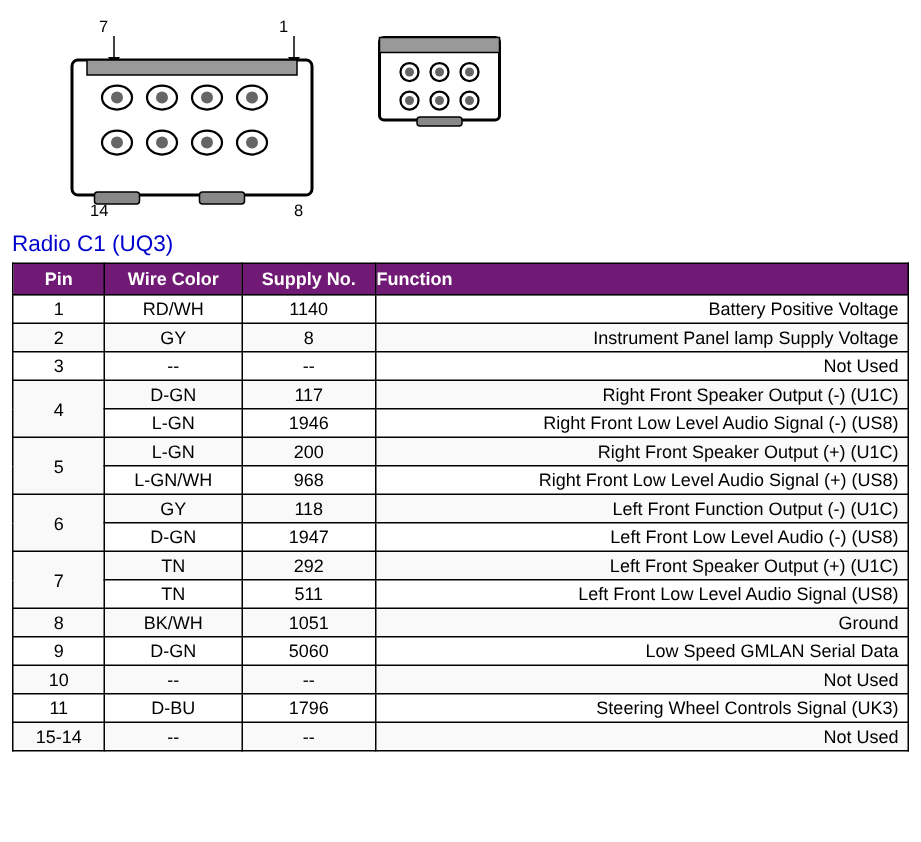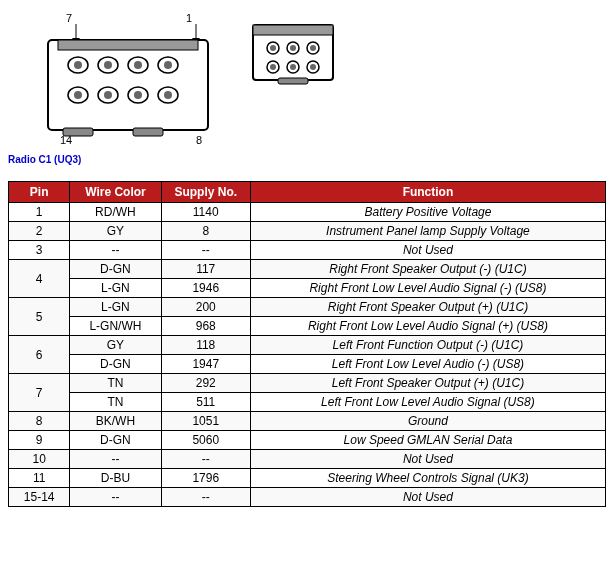--- a/index.html
+++ b/index.html
@@ -26,55 +26,54 @@
       height: 140px;
     }
 
     .label-num {
       position: absolute;
       font-size: 11px;
       font-weight: normal;
     }
 
     .section-title {
-      font-size: 10px;
-      font-weight: bold;
+      font-size: 15px;
+      font-weight: normal;
       color: #0000cc;
-      margin-bottom: 16px;
+      margin-bottom: 4px;
     }
 
     table {
       width: 100%;
       border-collapse: collapse;
       font-size: 12px;
     }
 
     th {
-      background: #b91c1c;
+      background: #701a75;
       color: #ffffff;
       border: 1px solid #000000;
       padding: 3px 0;
       text-align: center;
       font-weight: bold;
     }
 
     th.function-col {
-      text-align: center;
+      text-align: left;
     }
 
     td {
       border: 1px solid #000000;
       padding: 2px 6px;
       text-align: center;
       vertical-align: middle;
     }
 
     td.function-cell {
-      text-align: center;
-      font-style: italic;
+      text-align: right;
     }
 
     tr:nth-child(even) {
       background: #f9f9f9;
     }
 
     tr:nth-child(odd) {
       background: #ffffff;
     }
   </style>

